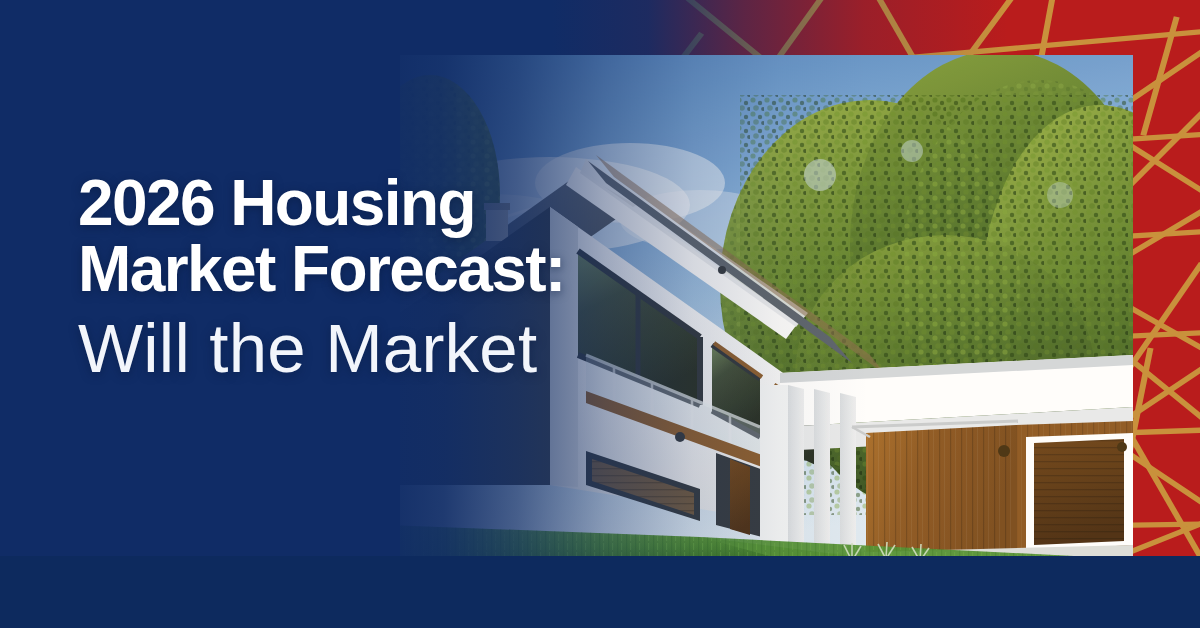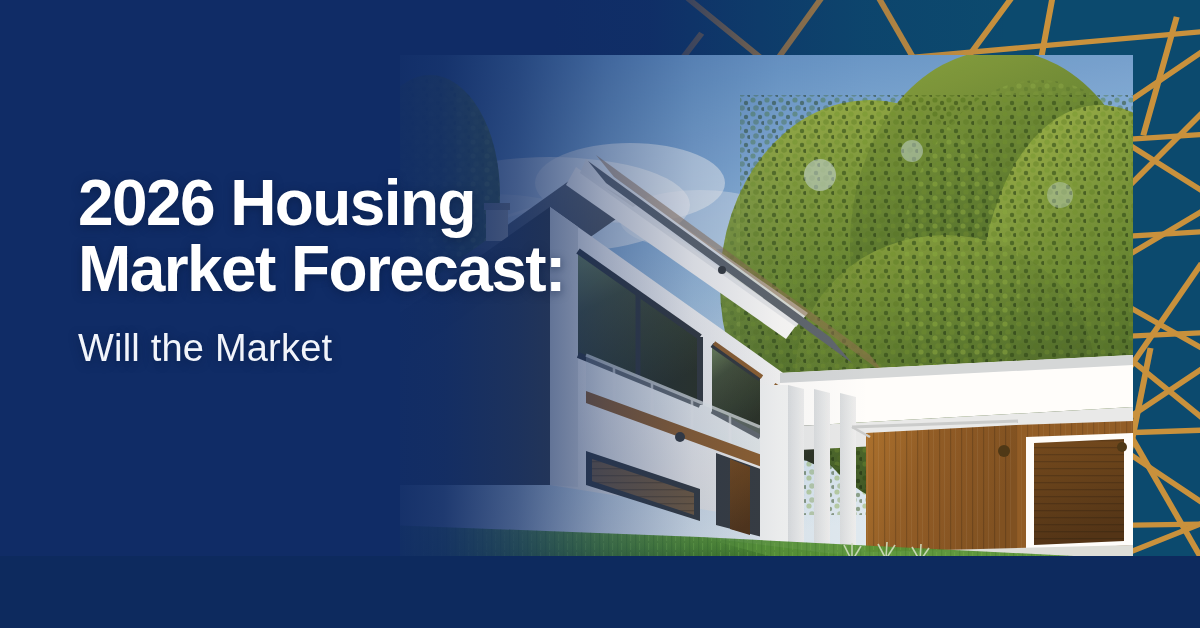--- a/index.html
+++ b/index.html
@@ -3,21 +3,21 @@
 <meta charset="utf-8">
 <style>
   html,body{margin:0;padding:0;background:#0d2a5e;}
   *{box-sizing:border-box;}
 
   .banner{
     position:relative;
     width:1200px;
     height:556px;
     overflow:hidden;
-    background:#0c4a6e;
+    background:#b91c1c;
     font-family:"Liberation Sans", sans-serif;
     padding-left:20px;
   }
 
   
   .pattern{
     position:absolute;
     inset:0;
     z-index:1;
   }
@@ -84,21 +84,21 @@
     line-height:66px;
     font-weight:700;
     letter-spacing:-1.6px;
     text-shadow:0 2px 10px rgba(8,24,58,0.55);
   }
   .headline .line{display:block;white-space:nowrap;}
 
   .subhead{
     margin:18px 0 0 0;
     color:#f2f5fb;
-    font-size:38px;
+    font-size:69px;
     line-height:57px;
     font-weight:300;
     letter-spacing:0.2px;
     text-shadow:0 2px 10px rgba(8,24,58,0.5);
   }
   .subhead .line{display:block;white-space:nowrap;}
 </style>
 </head>
 <body>
 

